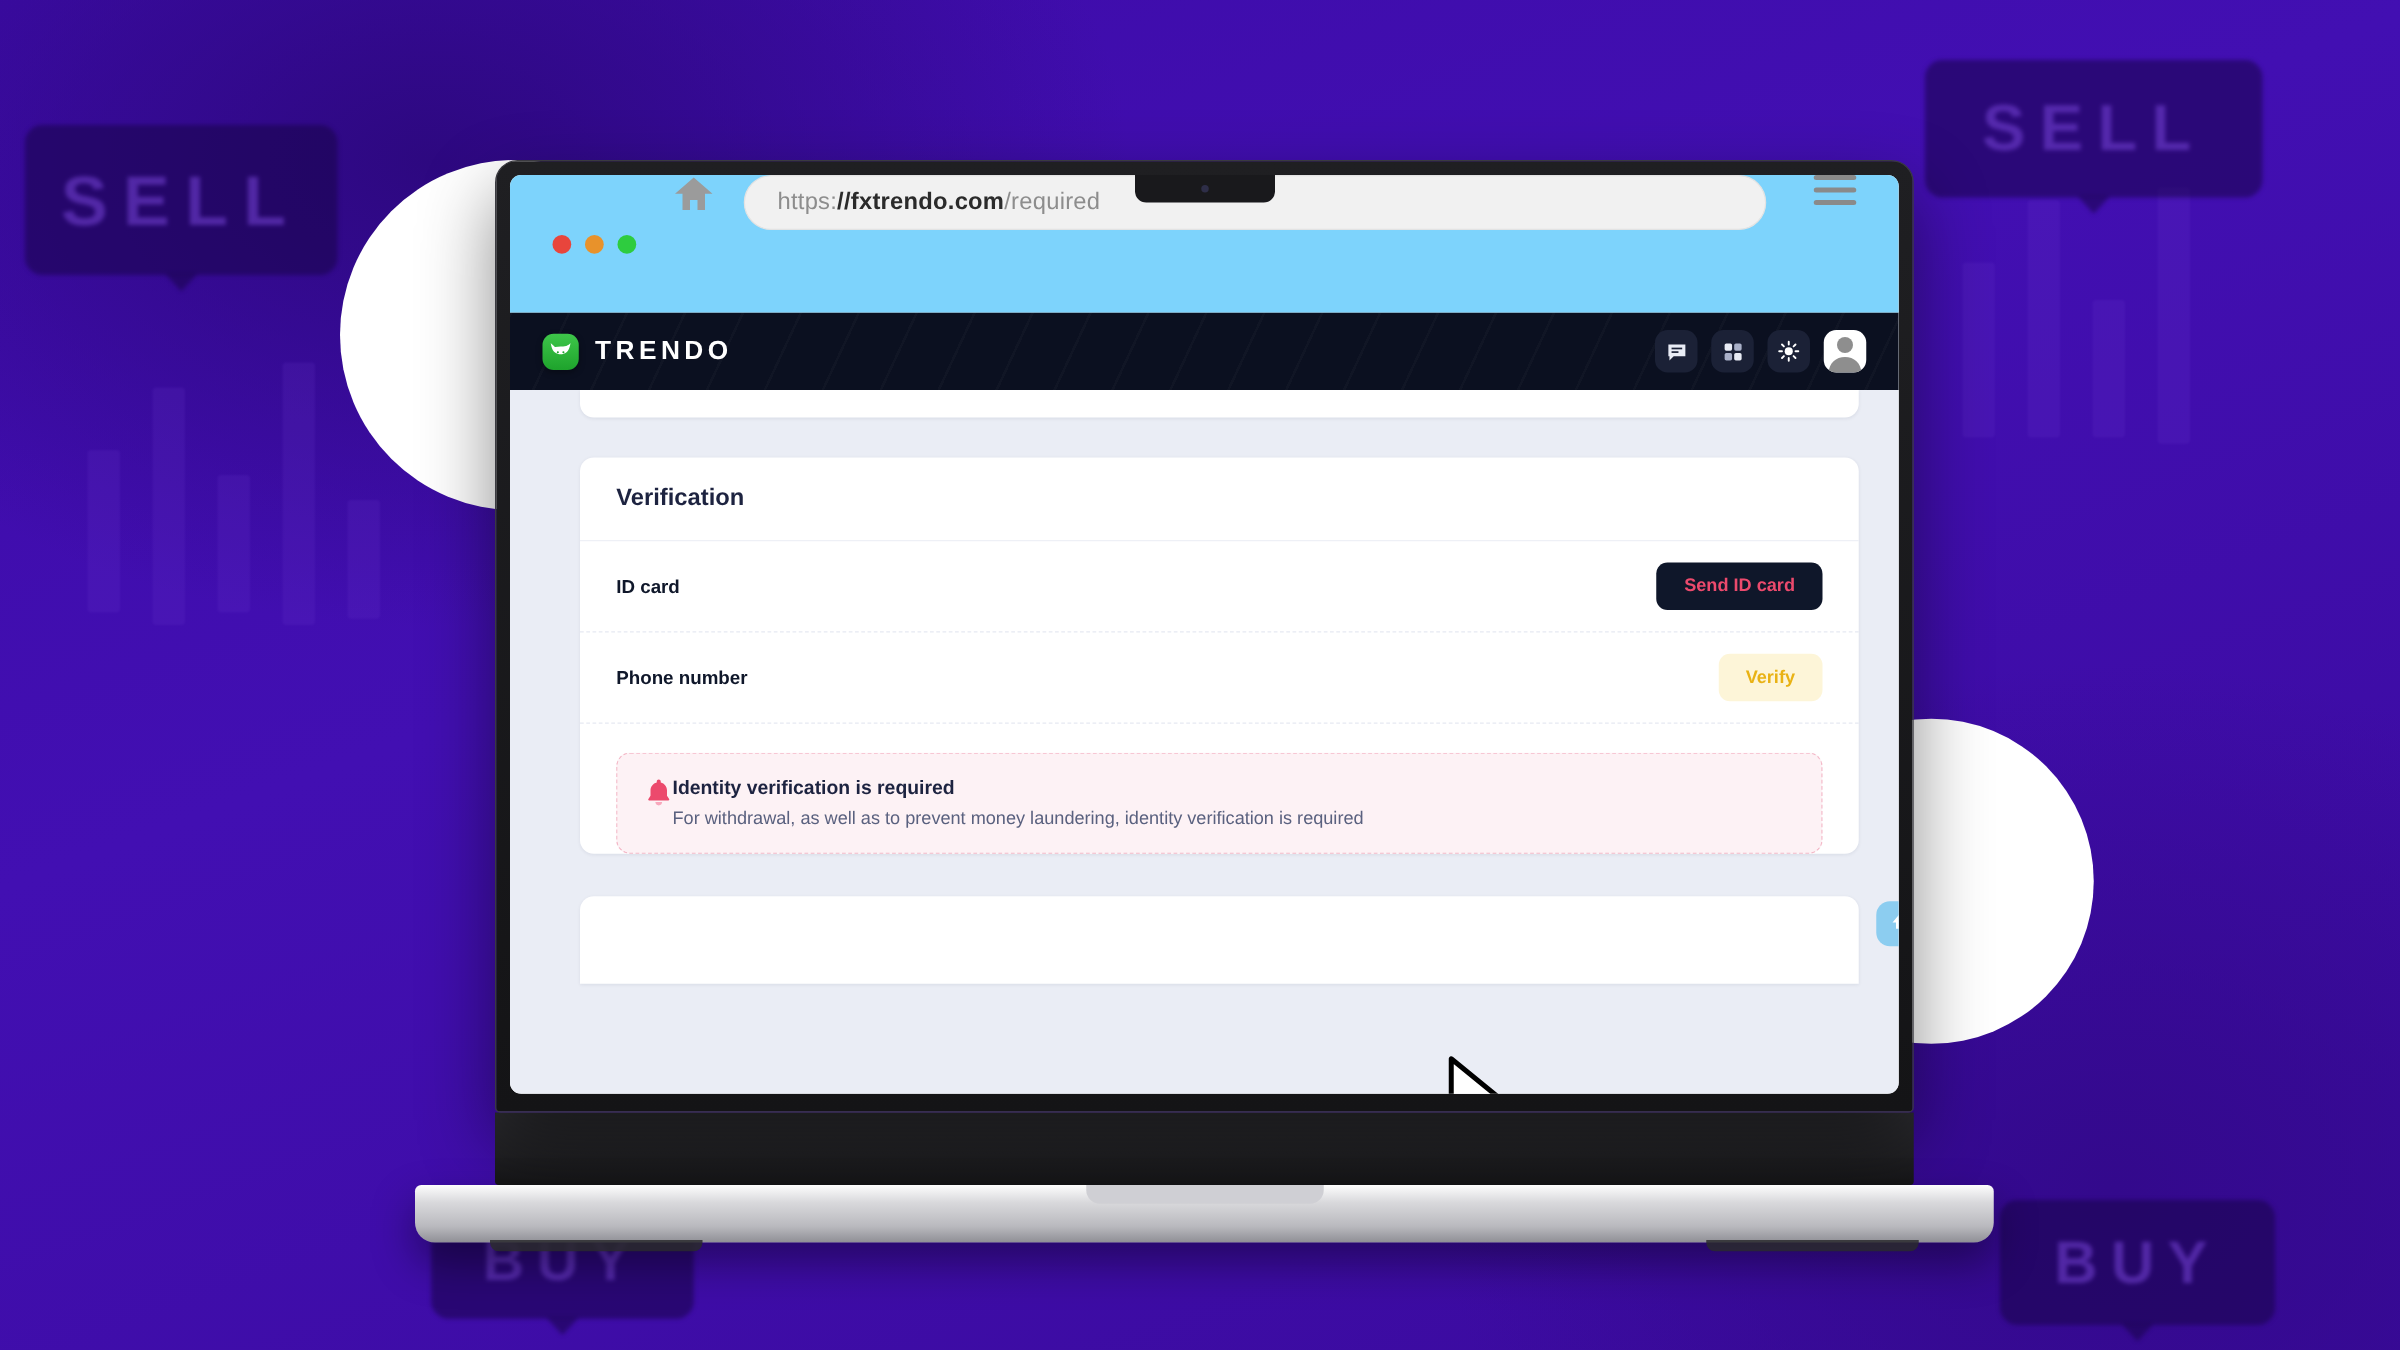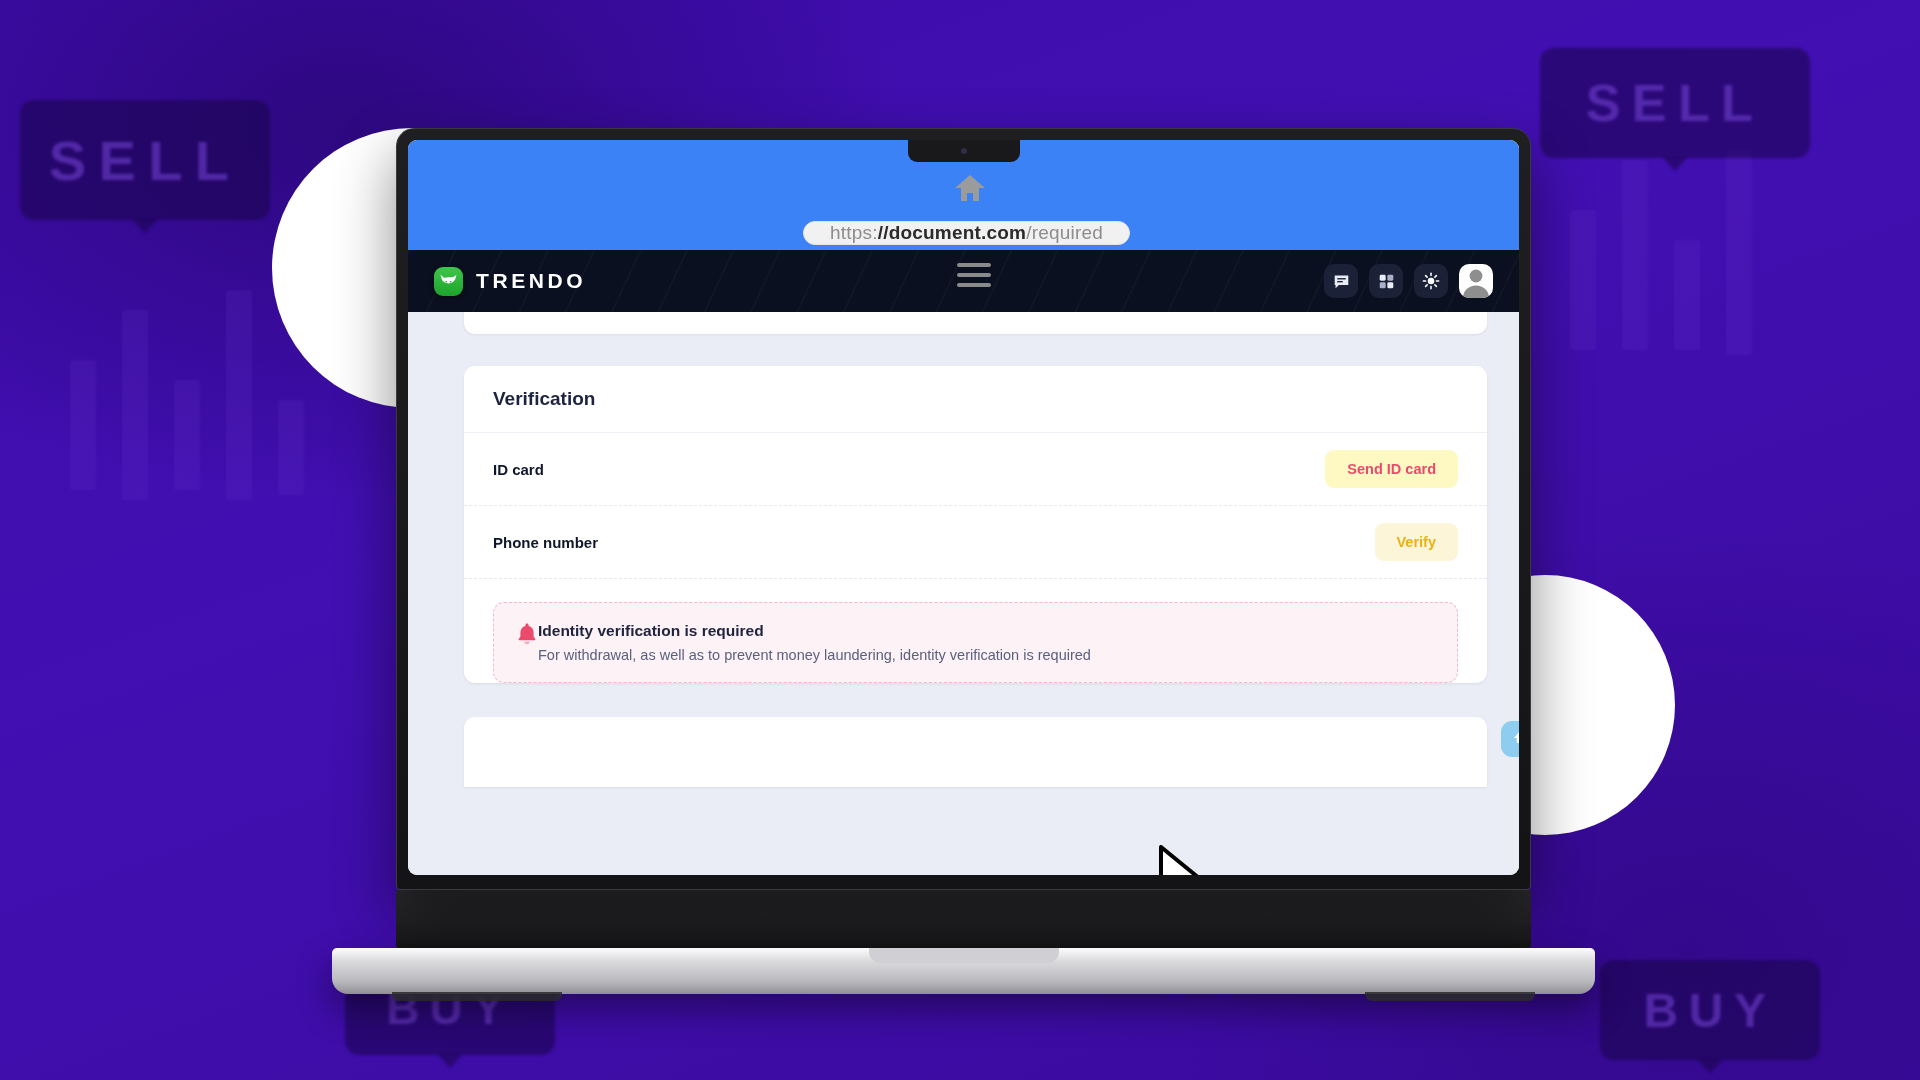--- a/index.html
+++ b/index.html
@@ -63,22 +63,22 @@
   }
   .cam { position:absolute; left:50%; margin-left:-3px; top:8px;
     width:6px; height:6px; border-radius:50%; background:#2e2e48; }
   .screen {
     background:#fff; border-radius:9px; overflow:hidden;
     height:735px; position:relative;
   }
 
   
   .chrome {
-    height:110px; background:#3b82f6; display:flex; align-items:center;
-    padding:0 34px; gap:18px; position:relative; z-index:3;flex-direction:column;
+    height:110px; background:#7dd3fc; display:flex; 
+    padding:0 34px; gap:18px; position:relative; z-index:3;
   }
   .dots { display:flex; gap:11px; align-items:center; }
   .dot { width:15px; height:15px; border-radius:50%; }
   .dot.r{background:#e8453c;} .dot.y{background:#e8922b;} .dot.g{background:#2ecc3f;}
   .home-icon { margin-left:12px; width:32px; height:30px; position:relative; }
   .urlbar {
     flex:1; height:44px; background:#f1f1f1; border:1px solid #e3e3e3;
     border-radius:22px; display:flex; align-items:center; padding:0 26px;
     font-size:19px; color:#8d8d8d; letter-spacing:.2px; margin-left:6px;
   }
@@ -133,21 +133,21 @@
     display:flex; align-items:center; justify-content:space-between;
     padding:0 29px; height:73px; margin:0 0;
     border-bottom:1px dashed #e6e9f2;
   }
   .row:last-of-type { border-bottom:1px dashed #e6e9f2; }
   .row-label { font-size:15px; font-weight:bold; color:#0f172a; }
   .pill {
     border:none; border-radius:9px; font-size:14.5px; font-weight:bold;
     padding:11px 22px; cursor:pointer; font-family:inherit;
   }
-  .pill.pink  { background:#fef9c3; color:#ec4a6d; }
+  .pill.pink  { background:#0f172a; color:#ec4a6d; }
   .pill.amber { background:#fdf5d8; color:#e9b214; }
 
   .alert {
     margin:23px 29px 30px 29px; padding:19px 22px;
     background:#fdf2f5; border:1.6px dashed #f4b9c8; border-radius:11px;
     display:flex; align-items:flex-start;
   }
   .alert-title { font-size:15.5px; font-weight:bold; color:#1d2340; margin-bottom:7px; }
   .alert-text  { font-size:14.5px; color:#5a617f; }
 
@@ -222,21 +222,21 @@
 
         <span class="home-icon">
           <svg width="32" height="30" viewBox="0 0 32 30">
             <path d="M16 2 L31 15 H25 V28 H19 V20 H13 V28 H7 V15 H1 Z" fill="#9b9b9b"></path>
           </svg>
         </span>
 
         <div class="urlbar">
           <span>https:</span>
             <b>//</b>
-            <b>document.com</b>
+            <b>fxtrendo.com</b>
             <span>/</span>
             <span>required</span>
         </div>
 
         <div class="burger">
           <i></i>
             <i></i>
             <i></i>
         </div>
       </div>

